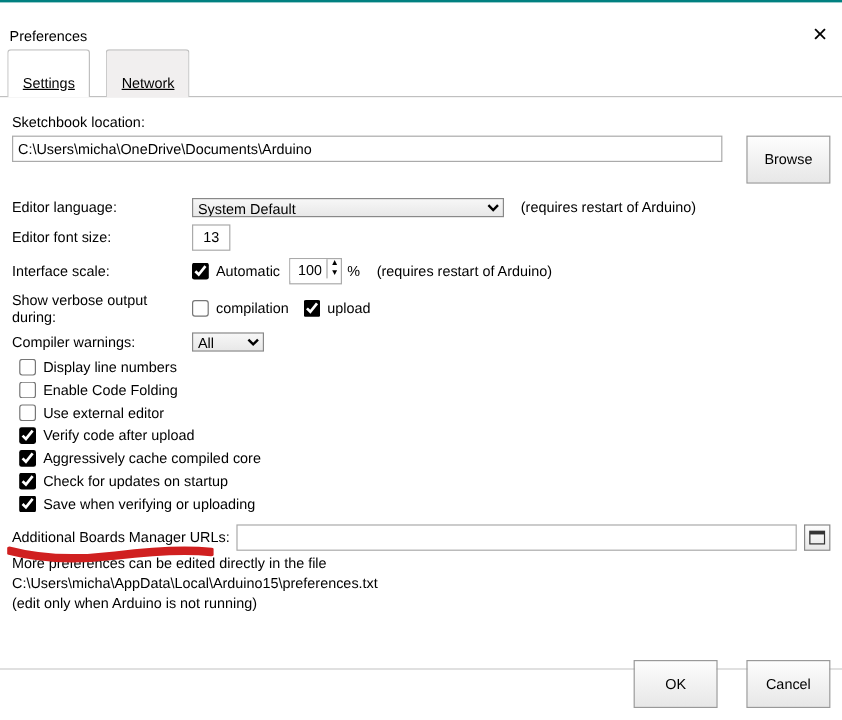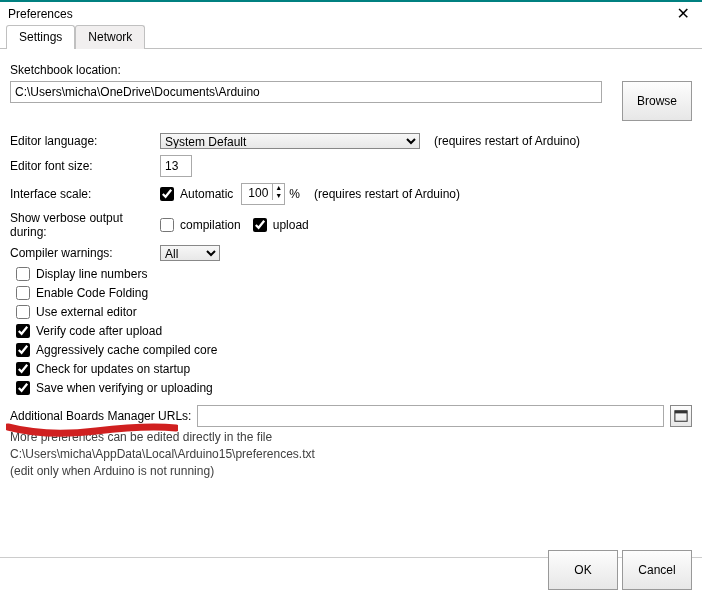--- a/index.html
+++ b/index.html
@@ -1,46 +1,46 @@
 <!DOCTYPE html>
 <html><head>
 <meta charset="utf-8">
 <style>
   * { box-sizing: border-box; }
   html, body { margin:0; padding:0; width:702px; height:600px; font-family:"Segoe UI",Tahoma,sans-serif; font-size:12px; color:#000; background:#fff; overflow:hidden;}
   body{ border-top:2px solid #008080;}
-  .titlebar { display:flex; align-items:center; justify-content:space-between; padding:4px 8px 2px 8px; }
+  .titlebar { display:flex; align-items:center; justify-content:space-between; padding:20px 8px 2px 8px; }
   .titlebar .title { font-size:12px; }
   .titlebar .close { font-size:16px; cursor:pointer; padding:0 4px; line-height:1;}
   .tabs { display:flex; border-bottom:1px solid #c0c0c0; padding-left:6px; }
-  .tab { padding:4px 12px 5px 12px; border:1px solid #c0c0c0; border-bottom:none; margin-right:0px; background:#f1efef; position:relative; top:1px; border-radius:3px 3px 0 0;}
+  .tab { padding:20px 12px 5px 12px; border:1px solid #c0c0c0; border-bottom:none; margin-right:13px; background:#f1efef; position:relative; top:1px; border-radius:3px 3px 0 0;text-decoration:underline;}
   .tab.active { background:#fff; }
   .content { padding:14px 10px 0 10px; position:relative;}
   .row { display:flex; align-items:center; margin-bottom:6px; }
   .row label.left { width:150px; }
   input[type=text].full { width:610px; height:22px; border:1px solid #aaa; padding:2px 4px; font-family:inherit; font-size:12px;}
   .btn { height:40px; padding:12px 14px; font-family:inherit; font-size:12px; border:1px solid #999; background:linear-gradient(#fdfdfd,#e7e7e7); cursor:pointer;}
   select.combo { height:16px; border:1px solid #888; background:linear-gradient(#f7f7f7,#e8e8e8); font-family:inherit; font-size:12px;}
   .loc-row { display:flex; gap:20px; margin:4px 0 12px 0;}
   .gap-s{ margin-left:4px;}
-  .small-input{ width:32px; height:22px; border:1px solid #aaa; text-align:left; padding:2px 4px; font-family:inherit; font-size:12px;}
+  .small-input{ width:32px; height:22px; border:1px solid #aaa; text-align:center; padding:2px 4px; font-family:inherit; font-size:12px;}
   .spin { display:inline-flex; align-items:flex-start; border:1px solid #aaa; height:22px;}
   .spin input{ border:none; width:30px; text-align:right; padding:2px 4px; font-family:inherit; font-size:12px;}
   .spin .arrows{ display:flex; flex-direction:column; border-left:1px solid #aaa;}
   .spin .arrows span{ font-size:7px; line-height:8px; padding:0 2px;}
   input[type=checkbox]{ width:14px; height:14px; margin:0 6px 0 0; accent-color:#000;}
   .cbrow { display:flex; align-items:center; margin:5px 0 5px 6px;}
-  .gray{ color:#404040; margin:3px 0 1px 0;}
+  .gray{ color:#000000; margin:3px 0 1px 0;}
   .url-row{ display:flex; align-items:center; gap:6px; margin-top:10px;}
   .url-row input.wide{ flex:1; height:22px; border:1px solid #aaa; padding:2px 4px;}
   .icon-btn{ width:22px; height:22px; border:1px solid #888; background:linear-gradient(#fdfdfd,#e7e7e7); display:flex; align-items:center; justify-content:center; cursor:pointer;}
   .icon-btn svg{ width:14px; height:14px;}
   .redmark{ position:absolute; left:6px; top:370px; width:172px; height:20px;}
   .redmark svg{ width:100%; height:100%;}
-  .footer{ position:absolute; right:10px; bottom:10px; display:flex; gap:4px;}
+  .footer{ position:absolute; right:10px; bottom:10px; display:flex; gap:24px;}
   .sep{ position:absolute; left:0; right:0; bottom:42px; border-top:1px solid #ccc;}
 </style>
 </head>
 <body>
 
 <div class="titlebar">
   <span class="title">Preferences</span>
   <span class="close">✕</span>
 </div>
 

